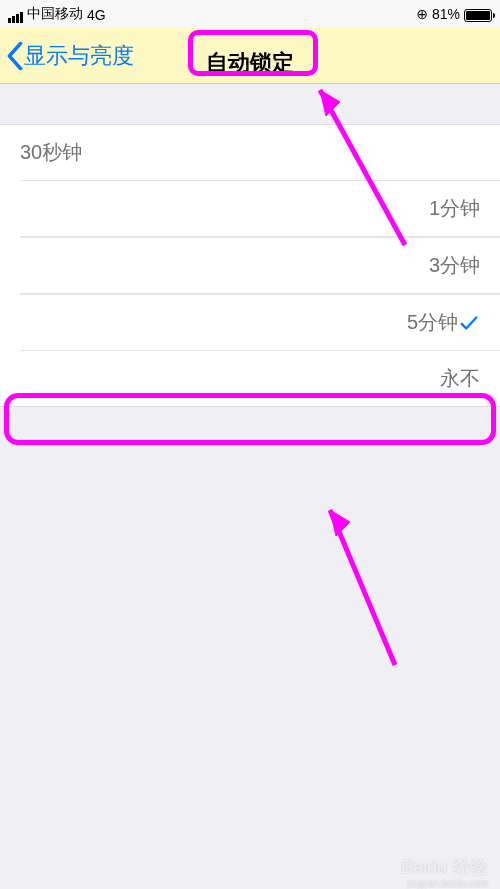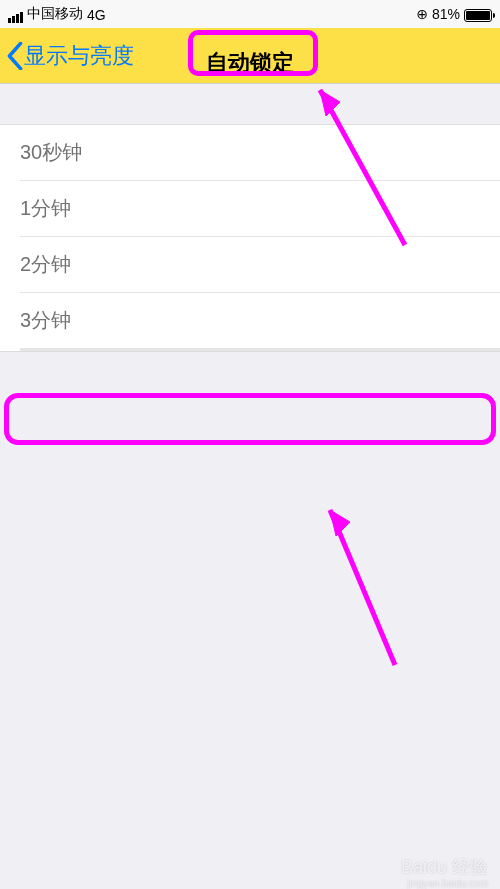--- a/index.html
+++ b/index.html
@@ -24,21 +24,21 @@
   .bars i:nth-child(1){height:5px}.bars i:nth-child(2){height:7px}.bars i:nth-child(3){height:9px}.bars i:nth-child(4){height:11px}
   .battery {
     width: 28px; height: 13px; border: 1.5px solid #000; border-radius: 3px; position: relative; display:inline-block;
   }
   .battery::after { content:""; position:absolute; right:-4px; top:3px; width:2.5px; height:5px; background:#000; border-radius:0 2px 2px 0; }
   .battery i { position:absolute; left:1px; top:1px; bottom:1px; right:1px; background:#000; border-radius:1px;}
   .loop-icon { font-size:14px; }
 
   .navbar {
     height: 56px;
-    background: #fde047;
+    background: #fef9c3;
     border-bottom: 1px solid #ccc;
     position: relative;
     display: flex;
     align-items: center;
   }
   .back {
     display: flex; align-items: center; color: #007aff; font-size: 22px;
     padding-left: 6px; cursor: pointer;
   }
   .back svg { width: 18px; height: 28px; }
@@ -53,21 +53,21 @@
   .spacer-top { height: 40px; }
 
   .list { background: #fff; border-top: 1px solid #ddd; border-bottom: 1px solid #ddd; }
   .row {
     height: 55px;
     padding: 0 20px;
     display: flex; align-items: center; justify-content: space-between;
     font-size: 20px; color: #737373;
     cursor: pointer;
   }
-  .row:not(:first-child) { box-shadow: inset 0 1px 0 0 #e5e5e5; }
+  .row:not(:first-child) { box-shadow: inset 0 1px 0 0 #e5e5e5; justify-content: flex-end; }
   .row:not(:first-child) { box-shadow:none; }
   .sep { height:1px; background:#e5e5e5; margin-left:20px; }
   .check { color:#007aff; }
   .check svg { width:22px; height:22px; display:block; }
 
   
   .anno-box {
     position: absolute; border: 5px solid #ff00ff; border-radius: 10px; pointer-events: none;
   }
   .arrow {
@@ -129,30 +129,38 @@
 
 <div class="list">
   <div class="row">
     <span>30秒钟</span>
   </div>
   <div class="sep"></div>
   <div class="row">
     <span>1分钟</span>
   </div>
   <div class="sep"></div>
-  <div class="row">
-    <span>2分钟</span>
-  </div>
   <div class="sep"></div>
   <div class="row">
     <span>3分钟</span>
   </div>
   <div class="sep"></div>
   <div class="sep"></div>
+  <div class="row">
+    <span>5分钟</span>
+    <span class="check">
+      <svg viewBox="0 0 24 24">
+          <polyline points="4,13 9,18 20,6" fill="none" stroke="#007aff" stroke-width="2.5" stroke-linecap="round" stroke-linejoin="round"></polyline>
+        </svg>
+    </span>
+  </div>
   <div class="sep"></div>
+  <div class="row">
+    <span>永不</span>
+  </div>
 </div>
 
 <div class="anno-box" style="left:4px; top:393px; width:492px; height:52px; border-radius:14px;"></div>
 
 <svg class="arrow" style="left:300px; top:500px; width:120px; height:180px;">
   <line x1="30" y1="10" x2="95" y2="165" stroke-width="5"></line>
   <polygon points="30,10 50,22 36,36"></polygon>
 </svg>
 
 <div class="watermark">

